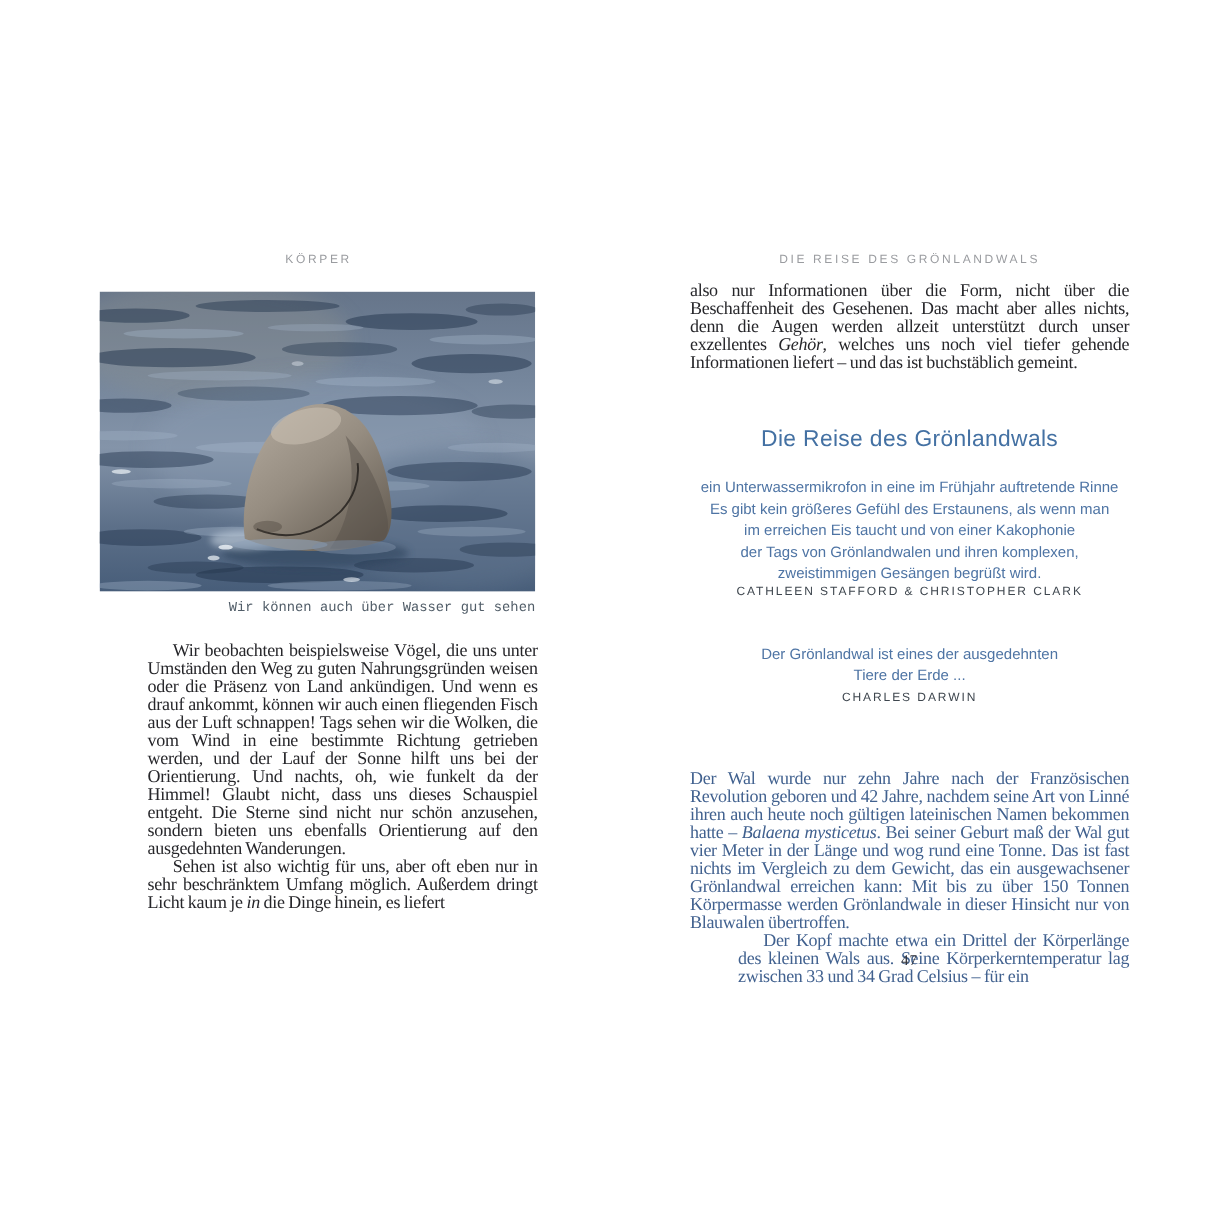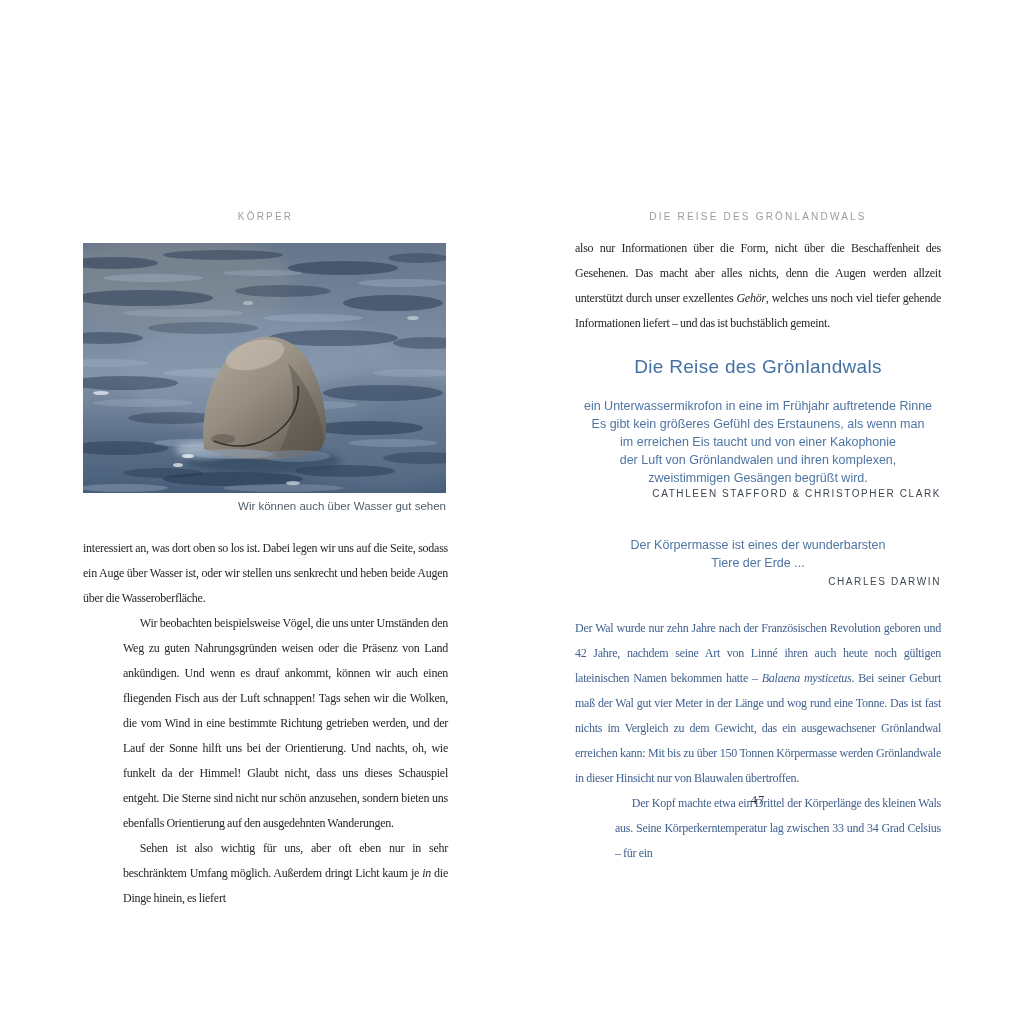--- a/index.html
+++ b/index.html
@@ -13,47 +13,47 @@
 
   .running-header{
     position:absolute;width:100%;text-align:center;
     font-family:"Liberation Sans",sans-serif;
     font-size:10px;letter-spacing:2.2px;color:#9a9ca0;font-weight:400;
   }
   .photo-frame{position:absolute;left:0;top:243px;width:363px;height:250px;}
   .photo-frame svg{display:block;}
   .photo-caption{
     position:absolute;left:0;top:500px;width:363px;text-align:right;
-    font-family:Liberation Sans, sans-serif;font-size:11.5px;color:#515d68;
+    font-family:Liberation Mono, monospace;font-size:11.5px;color:#515d68;
   }
   .page-body{
     position:absolute;left:0;width:100%;
-    font-size:12px;line-height:25px;letter-spacing:-0.25px;word-spacing:-0.4px;
+    font-size:15px;line-height:15px;letter-spacing:-0.25px;word-spacing:-0.4px;
     text-align:justify;hyphens:auto;-webkit-hyphens:auto;
   }
   .page-body p{margin:0;text-align:justify;}
   .page-body p.indent{text-indent:1.4em;margin-left:40px;}
   #left-body{top:536px;color:#26262a;}
   #right-intro{top:236px;color:#26262a;}
-  #right-blue-body{top:616px;color:#41618f;}
+  #right-blue-body{top:642px;color:#41618f;}
 
   .chapter-title{
     position:absolute;left:0;top:356px;width:100%;text-align:center;
     font-family:"Liberation Sans",sans-serif;font-size:19px;letter-spacing:0.3px;
     color:#4471a3;font-weight:400;
   }
   .epigraph{
     position:absolute;left:0;width:100%;text-align:center;
     font-family:"Liberation Sans",sans-serif;font-size:12.5px;line-height:18px;
     color:#4e74a4;
   }
   #epigraph-1{top:397px;}
   #quote-2{top:536px;}
   .attribution{
-    position:absolute;left:0;width:100%;text-align:right;
+    position:absolute;left:0;width:100%;text-align:center;
     font-family:"Liberation Sans",sans-serif;font-size:10px;letter-spacing:1.6px;
     color:#3e464e;
   }
   #attribution-1{top:488px;}
   #attribution-2{top:576px;}
   .page-number{
     position:absolute;left:0;top:793px;width:100%;text-align:center;
     font-size:12.5px;color:#33343a;letter-spacing:1px;
   }
 </style>
@@ -154,49 +154,48 @@
         <ellipse cx="210" cy="240" rx="7" ry="2" opacity="0.6"></ellipse>
         <ellipse cx="330" cy="75" rx="6" ry="2" opacity="0.5"></ellipse>
         <ellipse cx="165" cy="60" rx="5" ry="2" opacity="0.4"></ellipse>
       </g>
     </svg>
   </div>
 
   <div class="photo-caption">Wir können auch über Wasser gut sehen</div>
 
   <div class="page-body" id="left-body">
-      <p><span>interessiert an, was dort oben so los ist. Dabei legen wir uns auf die Seite, sodass ein Auge über Wasser ist, oder wir stellen uns senkrecht und heben beide Augen über die Wasseroberfläche.</span></p>
       <p class="indent"><span>Wir beobachten beispielsweise Vögel, die uns unter Umständen den Weg zu guten Nahrungsgründen weisen oder die Präsenz von Land ankündigen. Und wenn es drauf ankommt, können wir auch einen fliegenden Fisch aus der Luft schnappen! Tags sehen wir die Wolken, die vom Wind in eine bestimmte Richtung getrieben werden, und der Lauf der Sonne hilft uns bei der Orientierung. Und nachts, oh, wie funkelt da der Himmel! Glaubt nicht, dass uns dieses Schauspiel entgeht. Die Sterne sind nicht nur schön anzusehen, sondern bieten uns ebenfalls Orientierung auf den ausgedehnten Wanderungen.</span></p>
       <p class="indent"><span>Sehen ist also wichtig für uns, aber oft eben nur in sehr beschränktem Umfang möglich. Außerdem dringt Licht kaum je </span><i>in</i><span> die Dinge hinein, es liefert</span></p>
     </div>
 
 </div>
 
 <div class="page" id="right-page">
 
   <div class="running-header" style="top:211px">DIE REISE DES GRÖNLANDWALS</div>
 
   <div class="page-body" id="right-intro">
       <p><span>also nur Informationen über die Form, nicht über die Beschaffenheit des Gesehenen. Das macht aber alles nichts, denn die Augen werden allzeit unterstützt durch unser exzellentes </span><i>Gehör</i><span>, welches uns noch viel tiefer gehende Informationen liefert – und das ist buchstäblich gemeint.</span></p>
     </div>
 
   <div class="chapter-title">Die Reise des Grönlandwals</div>
 
   <div class="epigraph" id="epigraph-1">
       <div>ein Unterwassermikrofon in eine im Frühjahr auftretende Rinne</div>
       <div>Es gibt kein größeres Gefühl des Erstaunens, als wenn man</div>
       <div>im erreichen Eis taucht und von einer Kakophonie</div>
-      <div>der Luft von Grönlandwalen und ihren komplexen,</div>
+      <div>der Tags von Grönlandwalen und ihren komplexen,</div>
       <div>zweistimmigen Gesängen begrüßt wird.</div>
     </div>
 
   <div class="attribution" id="attribution-1">CATHLEEN STAFFORD &amp; CHRISTOPHER CLARK</div>
 
   <div class="epigraph" id="quote-2">
-      <div>Der Körpermasse ist eines der wunderbarsten</div>
+      <div>Der Grönlandwal ist eines der ausgedehnten</div>
       <div>Tiere der Erde ...</div>
     </div>
 
   <div class="attribution" id="attribution-2">CHARLES DARWIN</div>
 
   <div class="page-body" id="right-blue-body">
       <p><span>Der Wal wurde nur zehn Jahre nach der Französischen Revolution geboren und 42 Jahre, nachdem seine Art von Linné ihren auch heute noch gültigen lateinischen Namen bekommen hatte – </span><i>Balaena mysticetus</i><span>. Bei seiner Geburt maß der Wal gut vier Meter in der Länge und wog rund eine Tonne. Das ist fast nichts im Vergleich zu dem Gewicht, das ein ausgewachsener Grönlandwal erreichen kann: Mit bis zu über 150 Tonnen Körpermasse werden Grönlandwale in dieser Hinsicht nur von Blauwalen übertroffen.</span></p>
       <p class="indent"><span>Der Kopf machte etwa ein Drittel der Körperlänge des kleinen Wals aus. Seine Körperkerntemperatur lag zwischen 33 und 34 Grad Celsius – für ein</span></p>
     </div>
 

